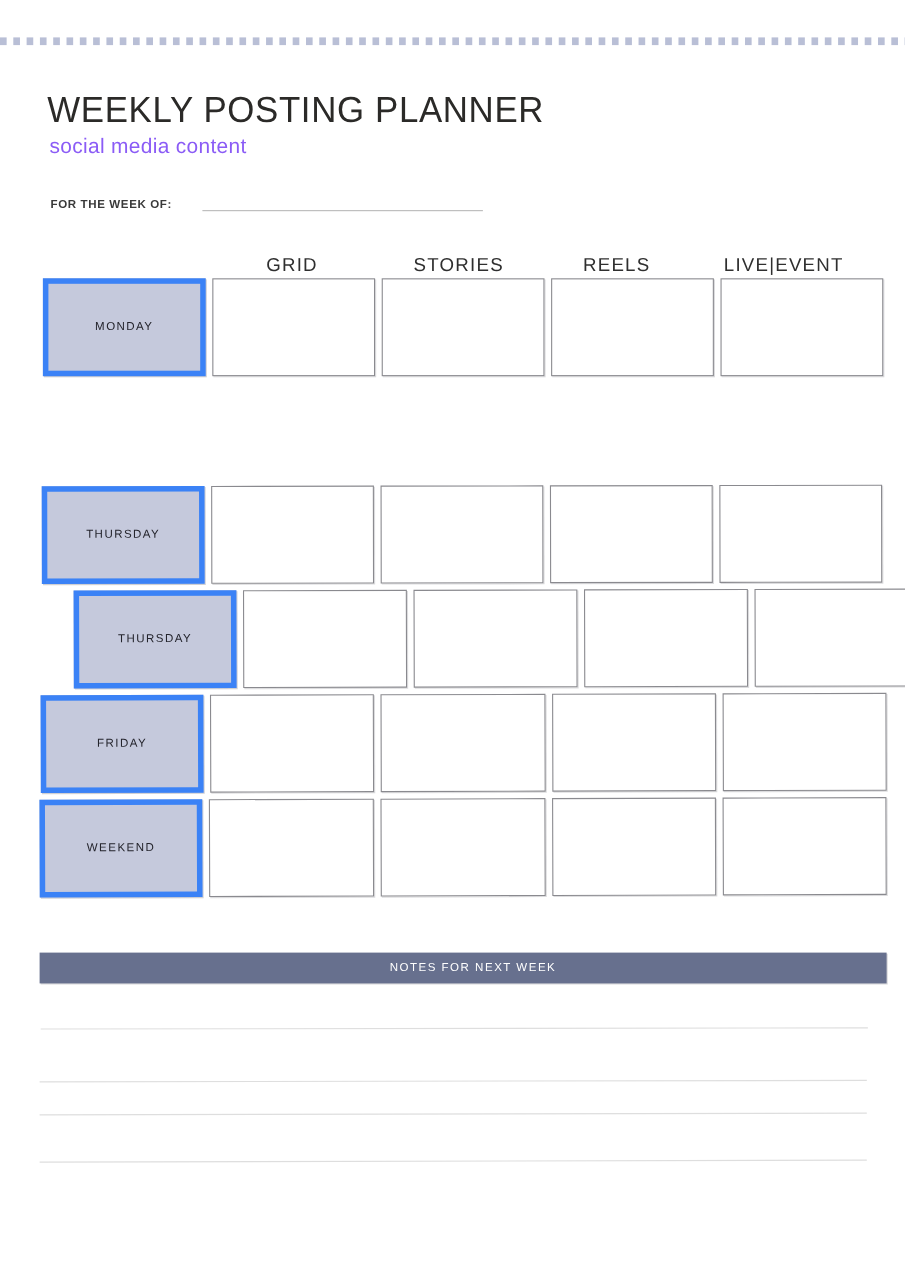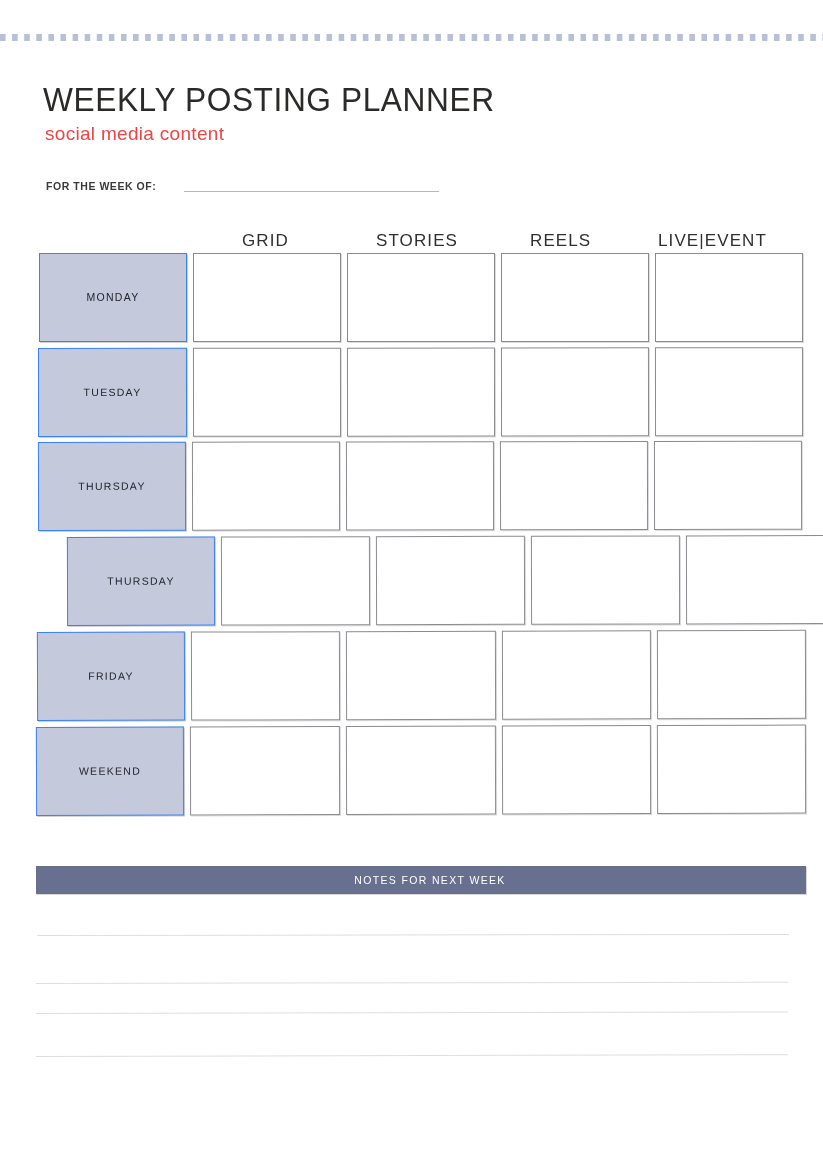--- a/index.html
+++ b/index.html
@@ -42,21 +42,21 @@
     transform: scaleX(0.96);
     transform-origin: left top;
   }
   .page-subtitle {
     position: absolute;
     left: 45px;
     top: 124px;
     font-size: 19px;
     font-weight: 400;
     letter-spacing: 0.3px;
-    color: #ef4444;
+    color: #8b5cf6;
     line-height: 1;
     white-space: nowrap;
   }
 
   .weekof-wrap {
     position: absolute;
     left: 46px;
     top: 181px;
     display: flex;
     align-items: flex-end;
@@ -111,21 +111,21 @@
     height: 1164px;
   }
   .row {
     position: absolute;
     height: 89px;
     display: flex;
     align-items: stretch;
   }
   .daycell {
     background: #c5c9dc;
-    border: 1px solid #3b82f6;
+    border: 5px solid #3b82f6;
     box-sizing: border-box;
     display: flex;
     align-items: center;
     justify-content: center;
     box-shadow: 1px 1px 0 rgba(120,120,130,0.35);
   }
   .daycell-label {
     font-size: 10.5px;
     font-weight: 400;
     letter-spacing: 1.3px;
@@ -185,29 +185,20 @@
   <span class="col-header c0">GRID</span>
   <span class="col-header c1">STORIES</span>
   <span class="col-header c2">REELS</span>
   <span class="col-header c3">LIVE|EVENT</span>
 </div>
 
 <div class="grid" id="grid">
     <div class="row" style="left: 39px; top: 253px; transform: rotate(0deg); transform-origin: left center;">
       <div class="daycell" style="width: 148px;">
         <span class="daycell-label">MONDAY</span>
-      </div>
-      <div class="slot" style="width: 148px; margin-left: 6px;"></div>
-      <div class="slot" style="width: 148px; margin-left: 6px;"></div>
-      <div class="slot" style="width: 148px; margin-left: 6px;"></div>
-      <div class="slot" style="width: 148px; margin-left: 6px;"></div>
-    </div>
-    <div class="row" style="left: 38px; top: 348px; transform: rotate(-0.06deg); transform-origin: left center;">
-      <div class="daycell" style="width: 149px;">
-        <span class="daycell-label">TUESDAY</span>
       </div>
       <div class="slot" style="width: 148px; margin-left: 6px;"></div>
       <div class="slot" style="width: 148px; margin-left: 6px;"></div>
       <div class="slot" style="width: 148px; margin-left: 6px;"></div>
       <div class="slot" style="width: 148px; margin-left: 6px;"></div>
     </div>
     <div class="row" style="left: 38px; top: 442px; transform: rotate(-0.1deg); transform-origin: left center;">
       <div class="daycell" style="width: 148px;">
         <span class="daycell-label">THURSDAY</span>
       </div>

